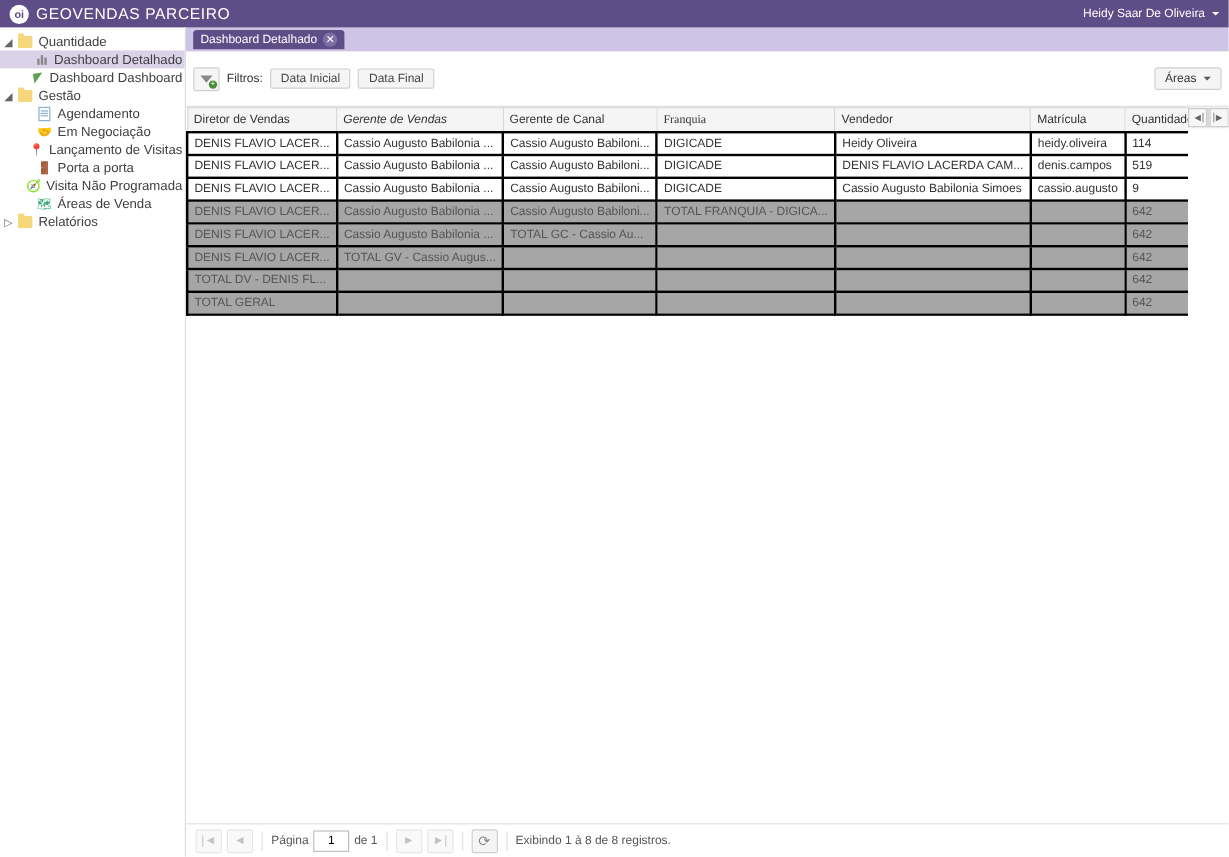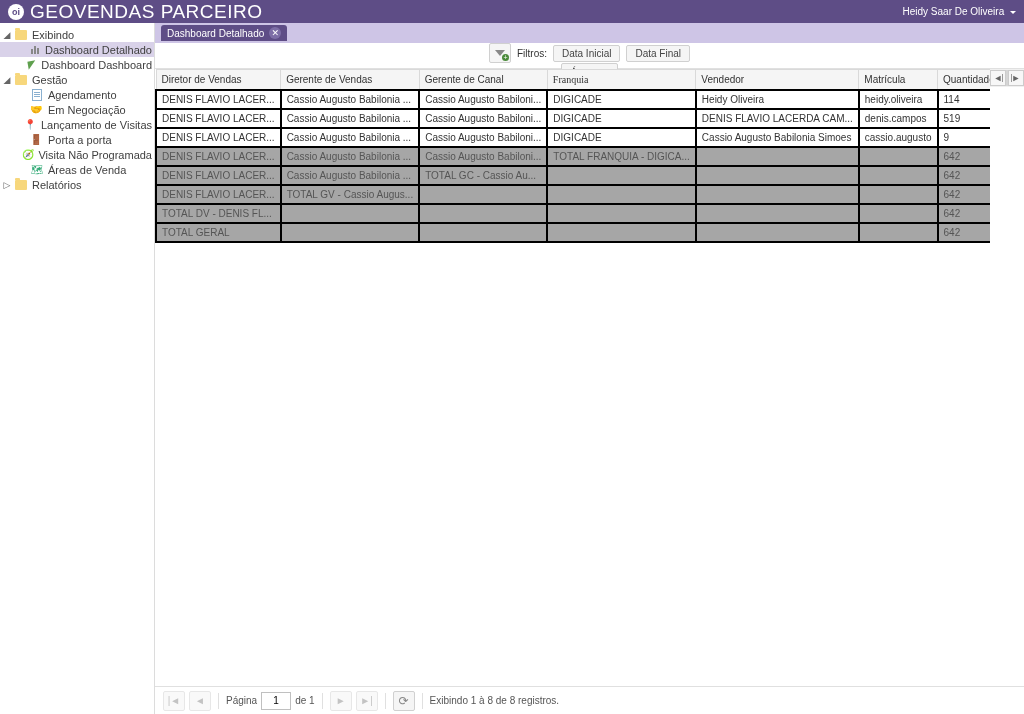--- a/index.html
+++ b/index.html
@@ -16,21 +16,21 @@
     padding:0 8px;
     color:#fff;
   }
   .header-left { display:flex; align-items:center; gap:6px; }
   .logo-circle {
     width:16px; height:16px; border-radius:50%;
     background:#fff; color:#5e4d86;
     display:flex; align-items:center; justify-content:center;
     font-size:9px; font-weight:bold;
   }
-  .app-title { font-size:19px; letter-spacing:0.5px; font-weight:400;text-align:center; }
+  .app-title { font-size:13px; letter-spacing:0.5px; font-weight:400;text-align:center; }
   .user-menu { font-size:10px; cursor:pointer; }
   .caret-down { display:inline-block; width:0;height:0;border-left:3px solid transparent;border-right:3px solid transparent;border-top:3px solid #fff; margin-left:3px; vertical-align:middle;}
 
   
   .container { display:flex; height:calc(100vh - 23px); }
   .sidebar {
     width:155px;
     background:#fff;
     border-right:1px solid #dcdcdc;
     padding-top:4px;
@@ -85,24 +85,23 @@
   .tab-close {
     width:12px;height:12px;border-radius:50%;background:#7d6ea6;
     display:flex;align-items:center;justify-content:center;
     font-size:9px;color:#fff;cursor:pointer;
   }
 
   
   .toolbar {
     background:#fff;
     border-bottom:1px solid #e0e0e0;
-    height:26px;
+    height:46px;
     display:flex; align-items:center; justify-content:space-between;
     padding:0 6px;
-    flex-direction:column;
   }
   .toolbar-left { display:flex; align-items:center; gap:6px; }
   .filter-btn {
     background:#f5f5f5; border:1px solid #d0d0d0; border-radius:2px;
     width:22px; height:20px; display:flex; align-items:center; justify-content:center;
     cursor:pointer; position:relative;
   }
   .funnel{width:0;height:0;border-left:5px solid transparent;border-right:5px solid transparent;border-top:6px solid #888;}
   .plus-badge{position:absolute;bottom:1px;right:1px;width:7px;height:7px;background:#4a8a3a;border-radius:50%;color:#fff;font-size:7px;line-height:7px;text-align:center;}
   .filter-label { font-size:10px; color:#333; }
@@ -193,21 +192,21 @@
 </div>
 
 <div class="container">
 
   <div class="sidebar" id="sidebar">
       <div class="tree-item tree-indent-0">
         <span class="tree-toggle">◢</span>
         <span class="tree-icon">
           <span class="folder-icon"></span>
         </span>
-        <span>Exibindo</span>
+        <span>Quantidade</span>
       </div>
       <div class="tree-item tree-indent-1 selected">
         <span class="tree-toggle"></span>
         <span class="tree-icon">
           <span class="bars-icon">
             <span></span>
             <span></span>
             <span></span>
           </span>
         </span>
@@ -302,21 +301,21 @@
         <span class="caret-down"></span>
       </div>
     </div>
 
     <div class="grid-wrap">
       <div class="grid-scroll">
         <table class="grid" id="grid">
             <thead>
               <tr>
                 <th style="width: 97px;">Diretor de Vendas</th>
-                <th style="width: 107px;">Gerente de Vendas</th>
+                <th style="width: 107px; font-style: italic;">Gerente de Vendas</th>
                 <th style="width: 98px;">Gerente de Canal</th>
                 <th style="width: 119px; font-family: Liberation Serif, serif;">Franquia</th>
                 <th style="width: 129px;">Vendedor</th>
                 <th style="width: 78px;">Matrícula</th>
                 <th style="width: 124px;">Quantidade de Oportunidades</th>
               </tr>
             </thead>
             <tbody>
               <tr>
                 <td style="width: 97px;">DENIS FLAVIO LACER...</td>

